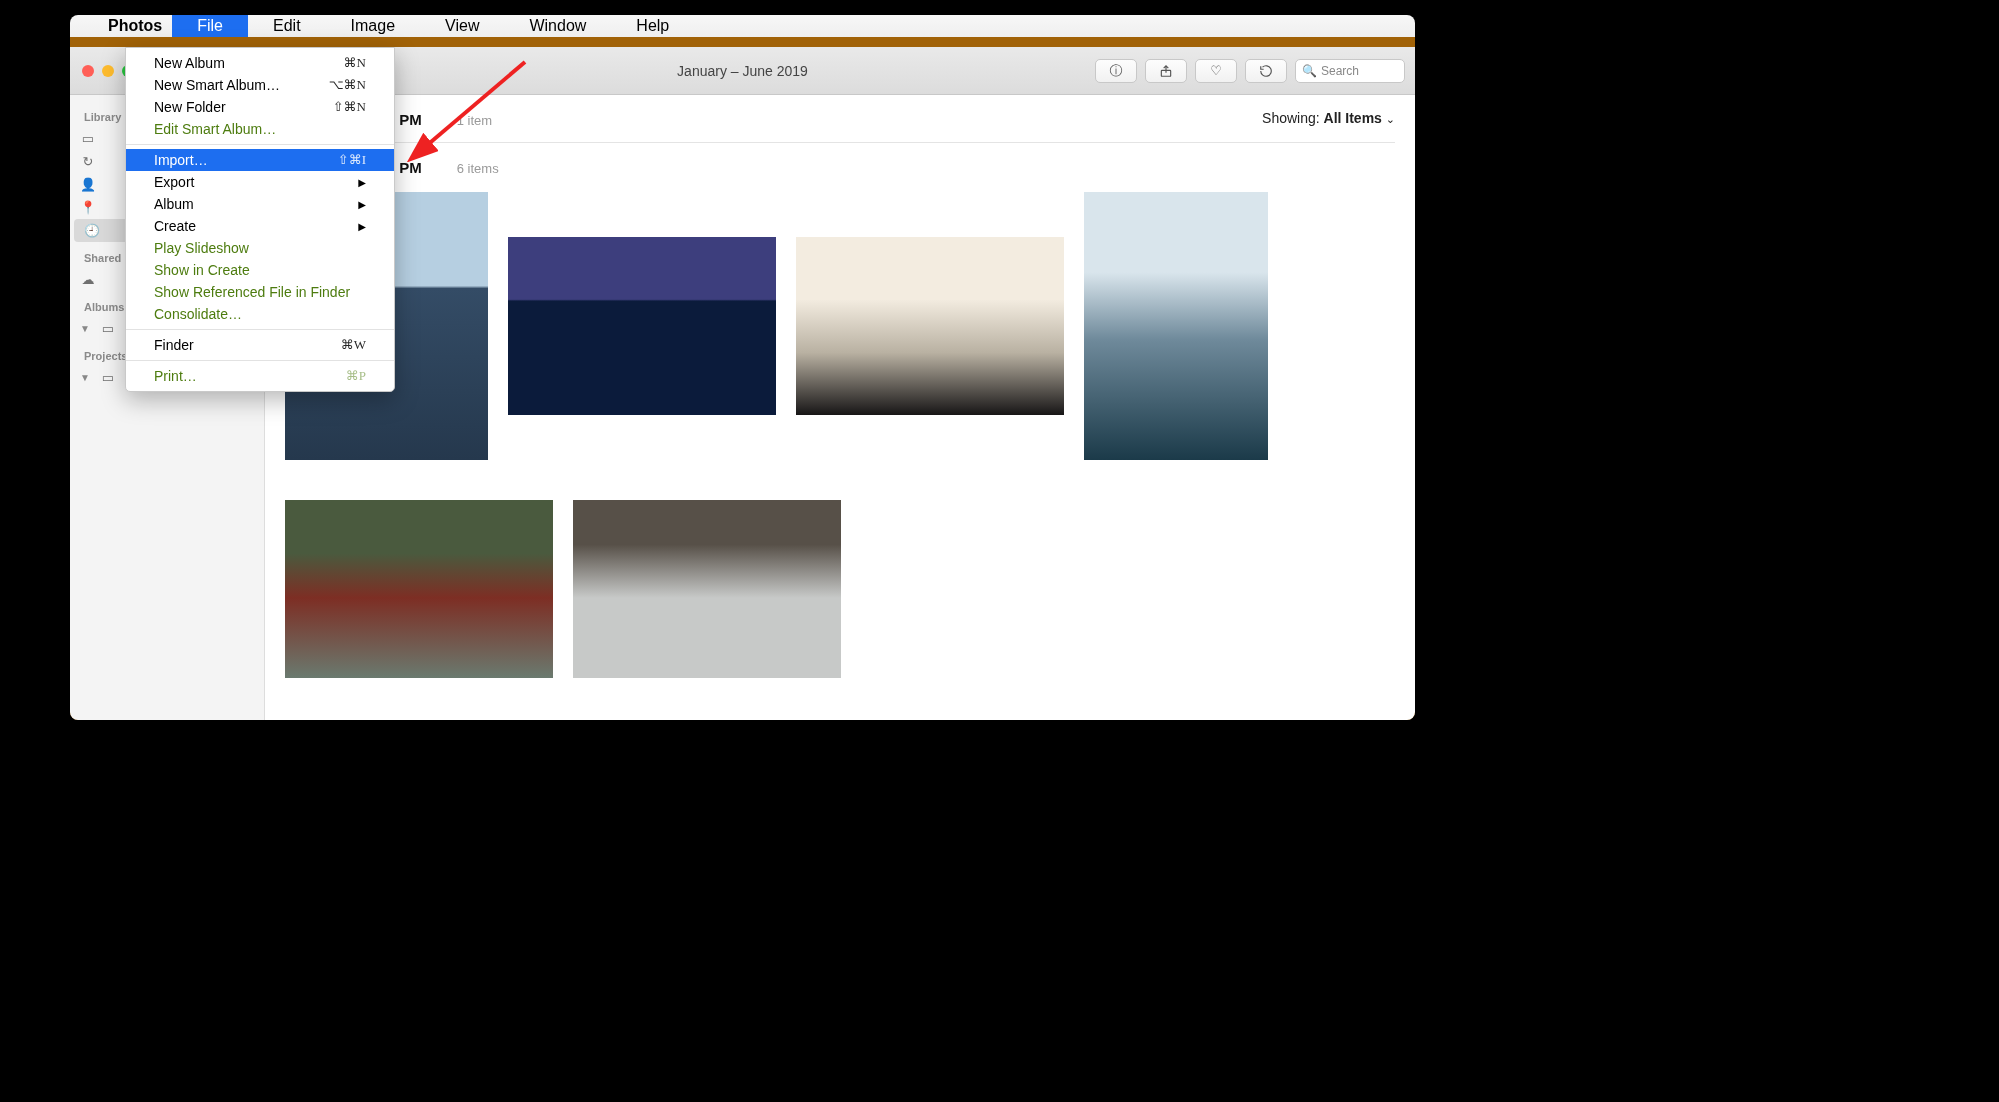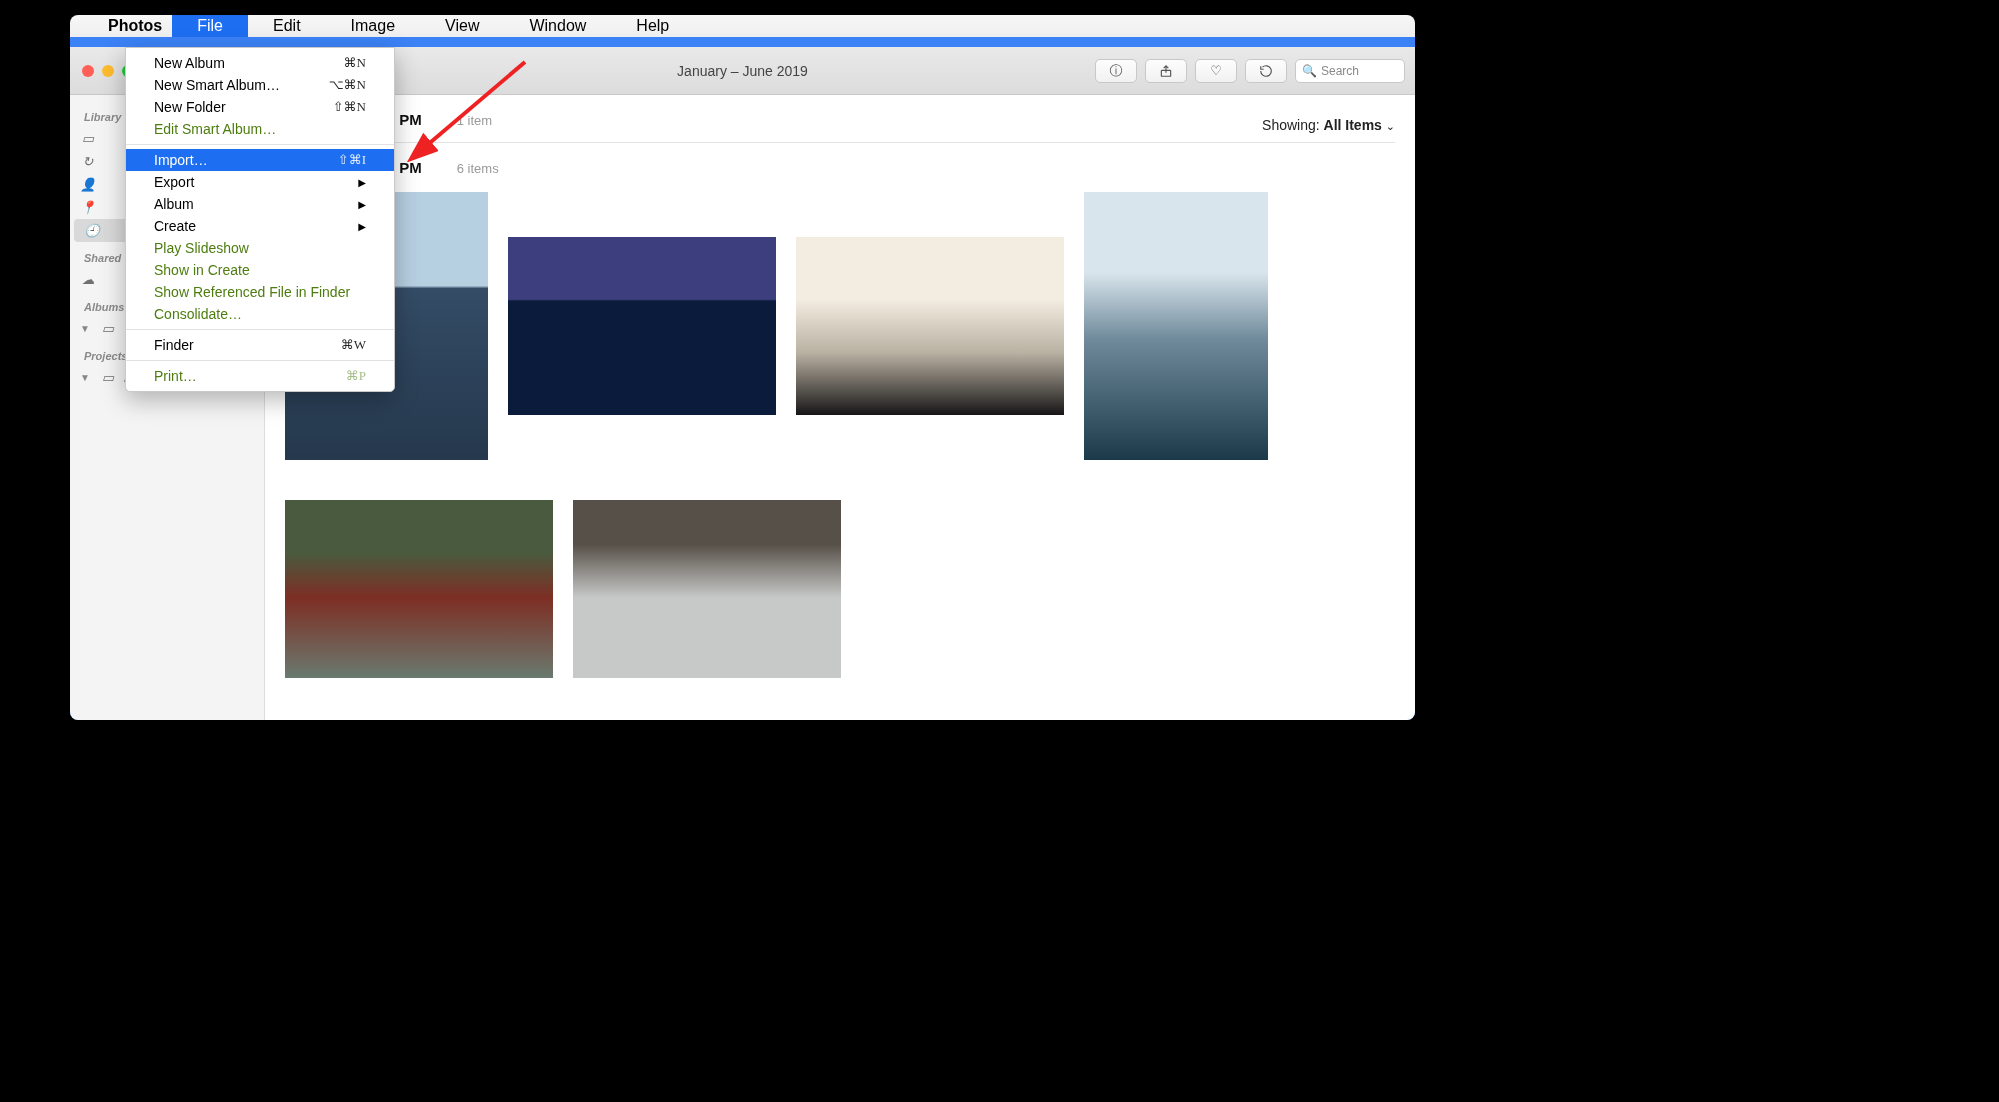--- a/index.html
+++ b/index.html
@@ -1,21 +1,21 @@
 <!DOCTYPE html>
 <html><head>
 <meta charset="utf-8">
 <style>
 * { margin:0; padding:0; box-sizing:border-box; font-family: -apple-system, "Helvetica Neue", Arial, sans-serif; }
 body { background:#000; width:1999px; height:1102px; position:relative; }
 
 
 .window {
   position:absolute; left:70px; top:25px; width:1345px; height:695px;
-  background:#3b82f6; border-radius:8px; box-shadow:0 20px 50px rgba(0,0,0,.5);
+  background:#a16207; border-radius:8px; box-shadow:0 20px 50px rgba(0,0,0,.5);
   overflow:hidden;
 }
 
 
 .menubar {
   position:absolute; left:70px; top:15px; width:1345px; height:22px;
   background:linear-gradient(#f7f7f7,#efefef);
   display:flex; align-items:center; font-size:16px; color:#000; z-index:5;
   border-top-left-radius:8px; border-top-right-radius:8px;
 }
@@ -45,40 +45,39 @@
   height:24px; width:110px; border:1px solid #c8c8c8; border-radius:5px;
   background:#fff; display:flex; align-items:center; padding:0 6px; color:#888; font-size:12px;
 }
 .searchbox .mag{margin-right:4px;}
 
 
 .sidebar{
   position:absolute; top:70px; left:0; width:195px; bottom:0;
   background:#f4f4f4; border-right:1px solid #ddd; font-size:13px; color:#333;
   padding-top:6px;
-  font-style:italic;
 }
 .sb-header{ font-size:11px; color:#8a8a8a; font-weight:600; padding:10px 14px 4px;}
 .sb-row{ display:flex; align-items:center; padding:4px 10px; gap:8px;}
 .sb-row.sel{ background:#d9d9d9; border-radius:4px; margin:0 4px;}
 .sb-icon{ width:16px; text-align:center; color:#6f6f6f; font-size:13px;}
 .disclose{ color:#888; font-size:10px; margin-right:2px;}
 .sb-label{ flex:1; white-space:nowrap; overflow:hidden; text-overflow:clip;}
 
 
 .content{
   position:absolute; top:70px; left:195px; right:0; bottom:0; background:#fff;
   overflow:hidden; padding:0 20px;
 }
 .moment-header{
   display:flex; align-items:baseline; gap:8px; padding-top:16px;
 }
 .moment-title{ font-size:15px; font-weight:600; color:#111;}
 .moment-count{ font-size:13px; color:#9a9a9a;margin-left:27px;}
-.showing{ position:absolute; right:20px; top:22px; font-size:14px; color:#222;}
+.showing{ position:absolute; right:20px; top:15px; font-size:14px; color:#222;}
 .showing b{font-weight:600;}
 .sep{ height:1px; background:#e4e4e4; margin:14px 0 0 0;}
 
 .grid{ display:flex; flex-wrap:wrap; gap:20px; padding:16px 0;}
 .thumb{ background:#dfe6ee; }
 .t1{width:203px;height:268px;} 
 .t2{width:268px;height:178px;} 
 .t-port{width:184px;height:268px;}
 
 

